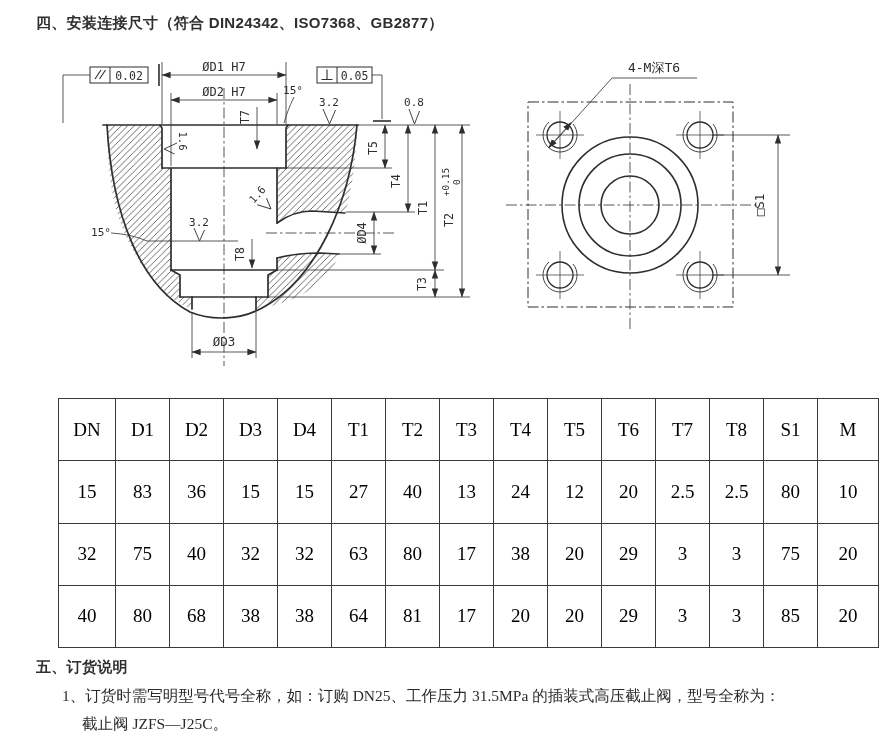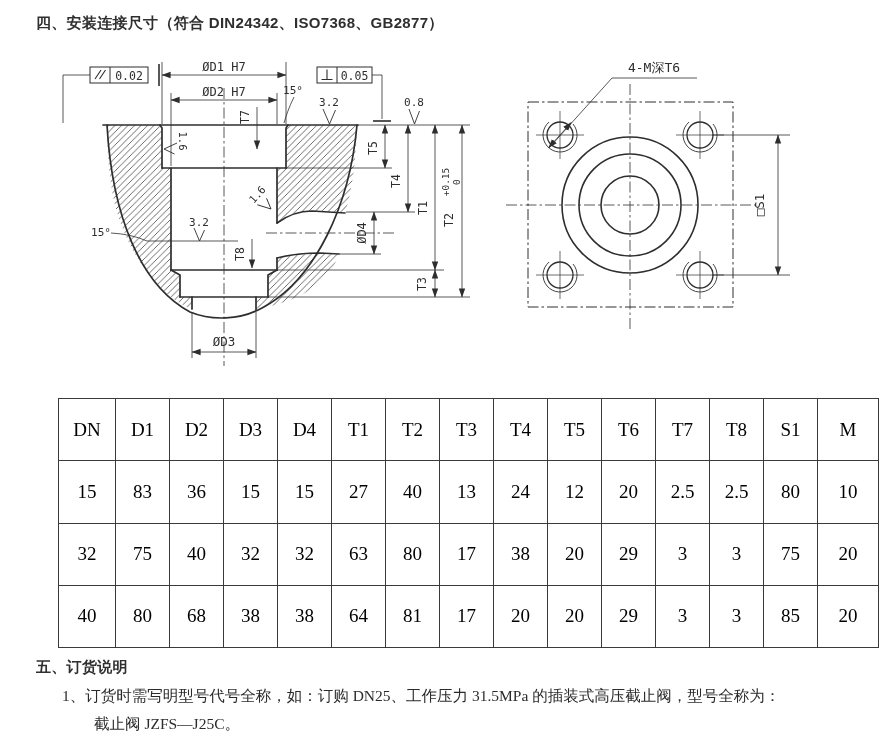--- a/index.html
+++ b/index.html
@@ -12,21 +12,21 @@
   #svgL{left:55px;top:48px;}
   #svgR{left:495px;top:48px;}
   svg text{font-family:"DejaVu Sans Mono",monospace;fill:#2e2e2e;}
   .dimtable{position:absolute;left:38px;top:398px;width:820px;height:250px;
             border-collapse:collapse;table-layout:fixed;
             font-family:"Liberation Serif",serif;font-size:19px;color:#000000;margin-left:20px;}
   .dimtable th,.dimtable td{border:1.6px solid #3a3a3a;text-align:center;vertical-align:middle;
             font-weight:normal;padding:0;height:50px;background:#fff;}
   .note{position:absolute;font-family:"Liberation Serif",serif;font-size:15.5px;color:#2b2b2b;white-space:nowrap;}
   #note1{left:62px;top:686px;}
-  #note2{left:94px;top:714px;}
+  #note2{left:82px;top:714px;}
 </style>
 </head>
 <body>
 
 <div class="page">
 
   <div class="sec-title" id="title4">四、安装连接尺寸（符合 DIN24342、ISO7368、GB2877）</div>
 
   <svg id="svgL" class="draw" width="440" height="330" viewBox="55 48 440 330">
     <defs>

